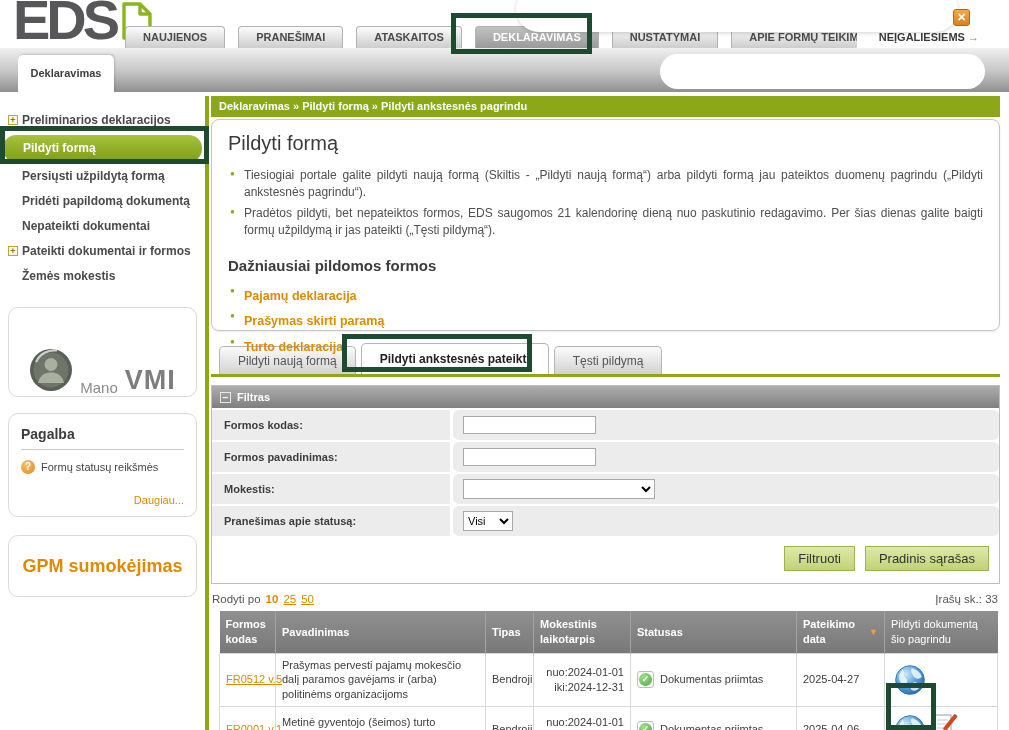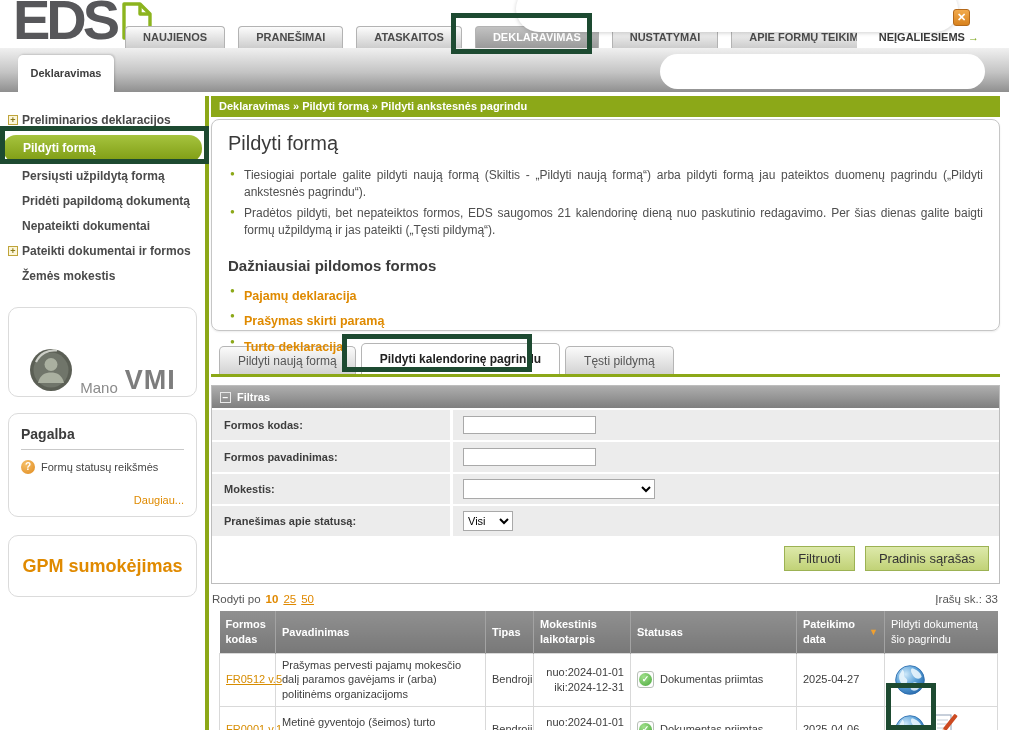--- a/index.html
+++ b/index.html
@@ -60,21 +60,21 @@
 
   .tabs-row { margin-top:12px; padding-left:8px; display:flex; gap:5px; align-items:flex-end; border-bottom:3px solid #8ca818; }
   .ftab { padding:0 18px; height:28px; line-height:28px; background:linear-gradient(#fbfbfb,#d2d2d2); border:1px solid #b5b5b5; border-bottom:none; border-radius:5px 5px 0 0; font-size:12px; color:#555; white-space:nowrap; cursor:pointer; }
   .ftab.active { background:#fff; font-weight:bold; color:#222; height:31px; line-height:31px; }
 
   .filterbox { margin-top:8px; border:1px solid #bdbdbd; background:#fff; }
   .filter-header { height:22px; background:linear-gradient(#aeaeae,#7f7f7f); color:#fff; font-size:11px; font-weight:bold; line-height:22px; padding-left:8px; display:flex; gap:6px; align-items:center; cursor:pointer; }
   .collapse-box { width:11px; height:11px; border:1px solid #e8e8e8; font-size:10px; line-height:9px; text-align:center; color:#fff; font-weight:bold; }
   .filter-row { display:flex; margin-top:2px; }
   .filter-label { width:238px; background:#ececec; font-size:11px; font-weight:bold; color:#3d3d3d; padding:9px 0 9px 12px; flex:0 0 auto; }
-  .filter-field { flex:1; background:#ececec; margin-left:3px; display:flex; align-items:center; padding-left:10px; }
+  .filter-field { flex:1; background:#ececec; margin-left:3px; display:flex; align-items:center; padding-left:10px;border-radius:6px; }
   .txt-input { width:133px; height:18px; border:1px solid #a9a9a9; background:#fff; font-size:11px; padding:0 3px; font-family:"Liberation Sans",sans-serif; }
   .sel-wide { width:192px; height:20px; font-size:11px; border:1px solid #a9a9a9; background:#fff; font-family:"Liberation Sans",sans-serif; }
   .sel-small { width:50px; height:20px; font-size:11px; border:1px solid #a9a9a9; background:#fff; font-family:"Liberation Sans",sans-serif; }
   .filter-actions { display:flex; justify-content:flex-end; gap:10px; padding:10px 10px 12px; background:#fff; }
   .btn { padding:4px 13px; background:linear-gradient(#dde9aa,#c1d277); border:1px solid #9cb253; border-radius:0; font-size:13px; color:#333; cursor:pointer; font-family:"Liberation Sans",sans-serif; }
 
   .pagerow { display:flex; justify-content:space-between; margin-top:9px; font-size:11.5px; color:#555; padding:0 2px 0 1px; }
   .pagerow .opts { display:flex; gap:5px; align-items:center; }
   .pg-link { color:#e08900; text-decoration:underline; cursor:pointer; }
   .pg-active { color:#e08900; font-weight:bold; text-decoration:none; }
@@ -220,21 +220,21 @@
       <div class="forms-title">Dažniausiai pildomos formos</div>
       <ul class="forms-list">
         <li><a>Pajamų deklaracija</a></li>
         <li><a>Prašymas skirti paramą</a></li>
         <li><a>Turto deklaracija</a></li>
       </ul>
     </div>
 
     <div class="tabs-row">
       <div class="ftab">Pildyti naują formą</div>
-      <div class="ftab active">Pildyti kalendorinę pagrindu</div>
+      <div class="ftab active">Pildyti ankstesnės pateikti</div>
       <div class="ftab">Tęsti pildymą</div>
     </div>
 
     <div class="filterbox">
       <div class="filter-header">
         <span class="collapse-box">−</span>
         <span>Filtras</span>
       </div>
       <div class="filter-row">
         <div class="filter-label">Formos kodas:</div>

